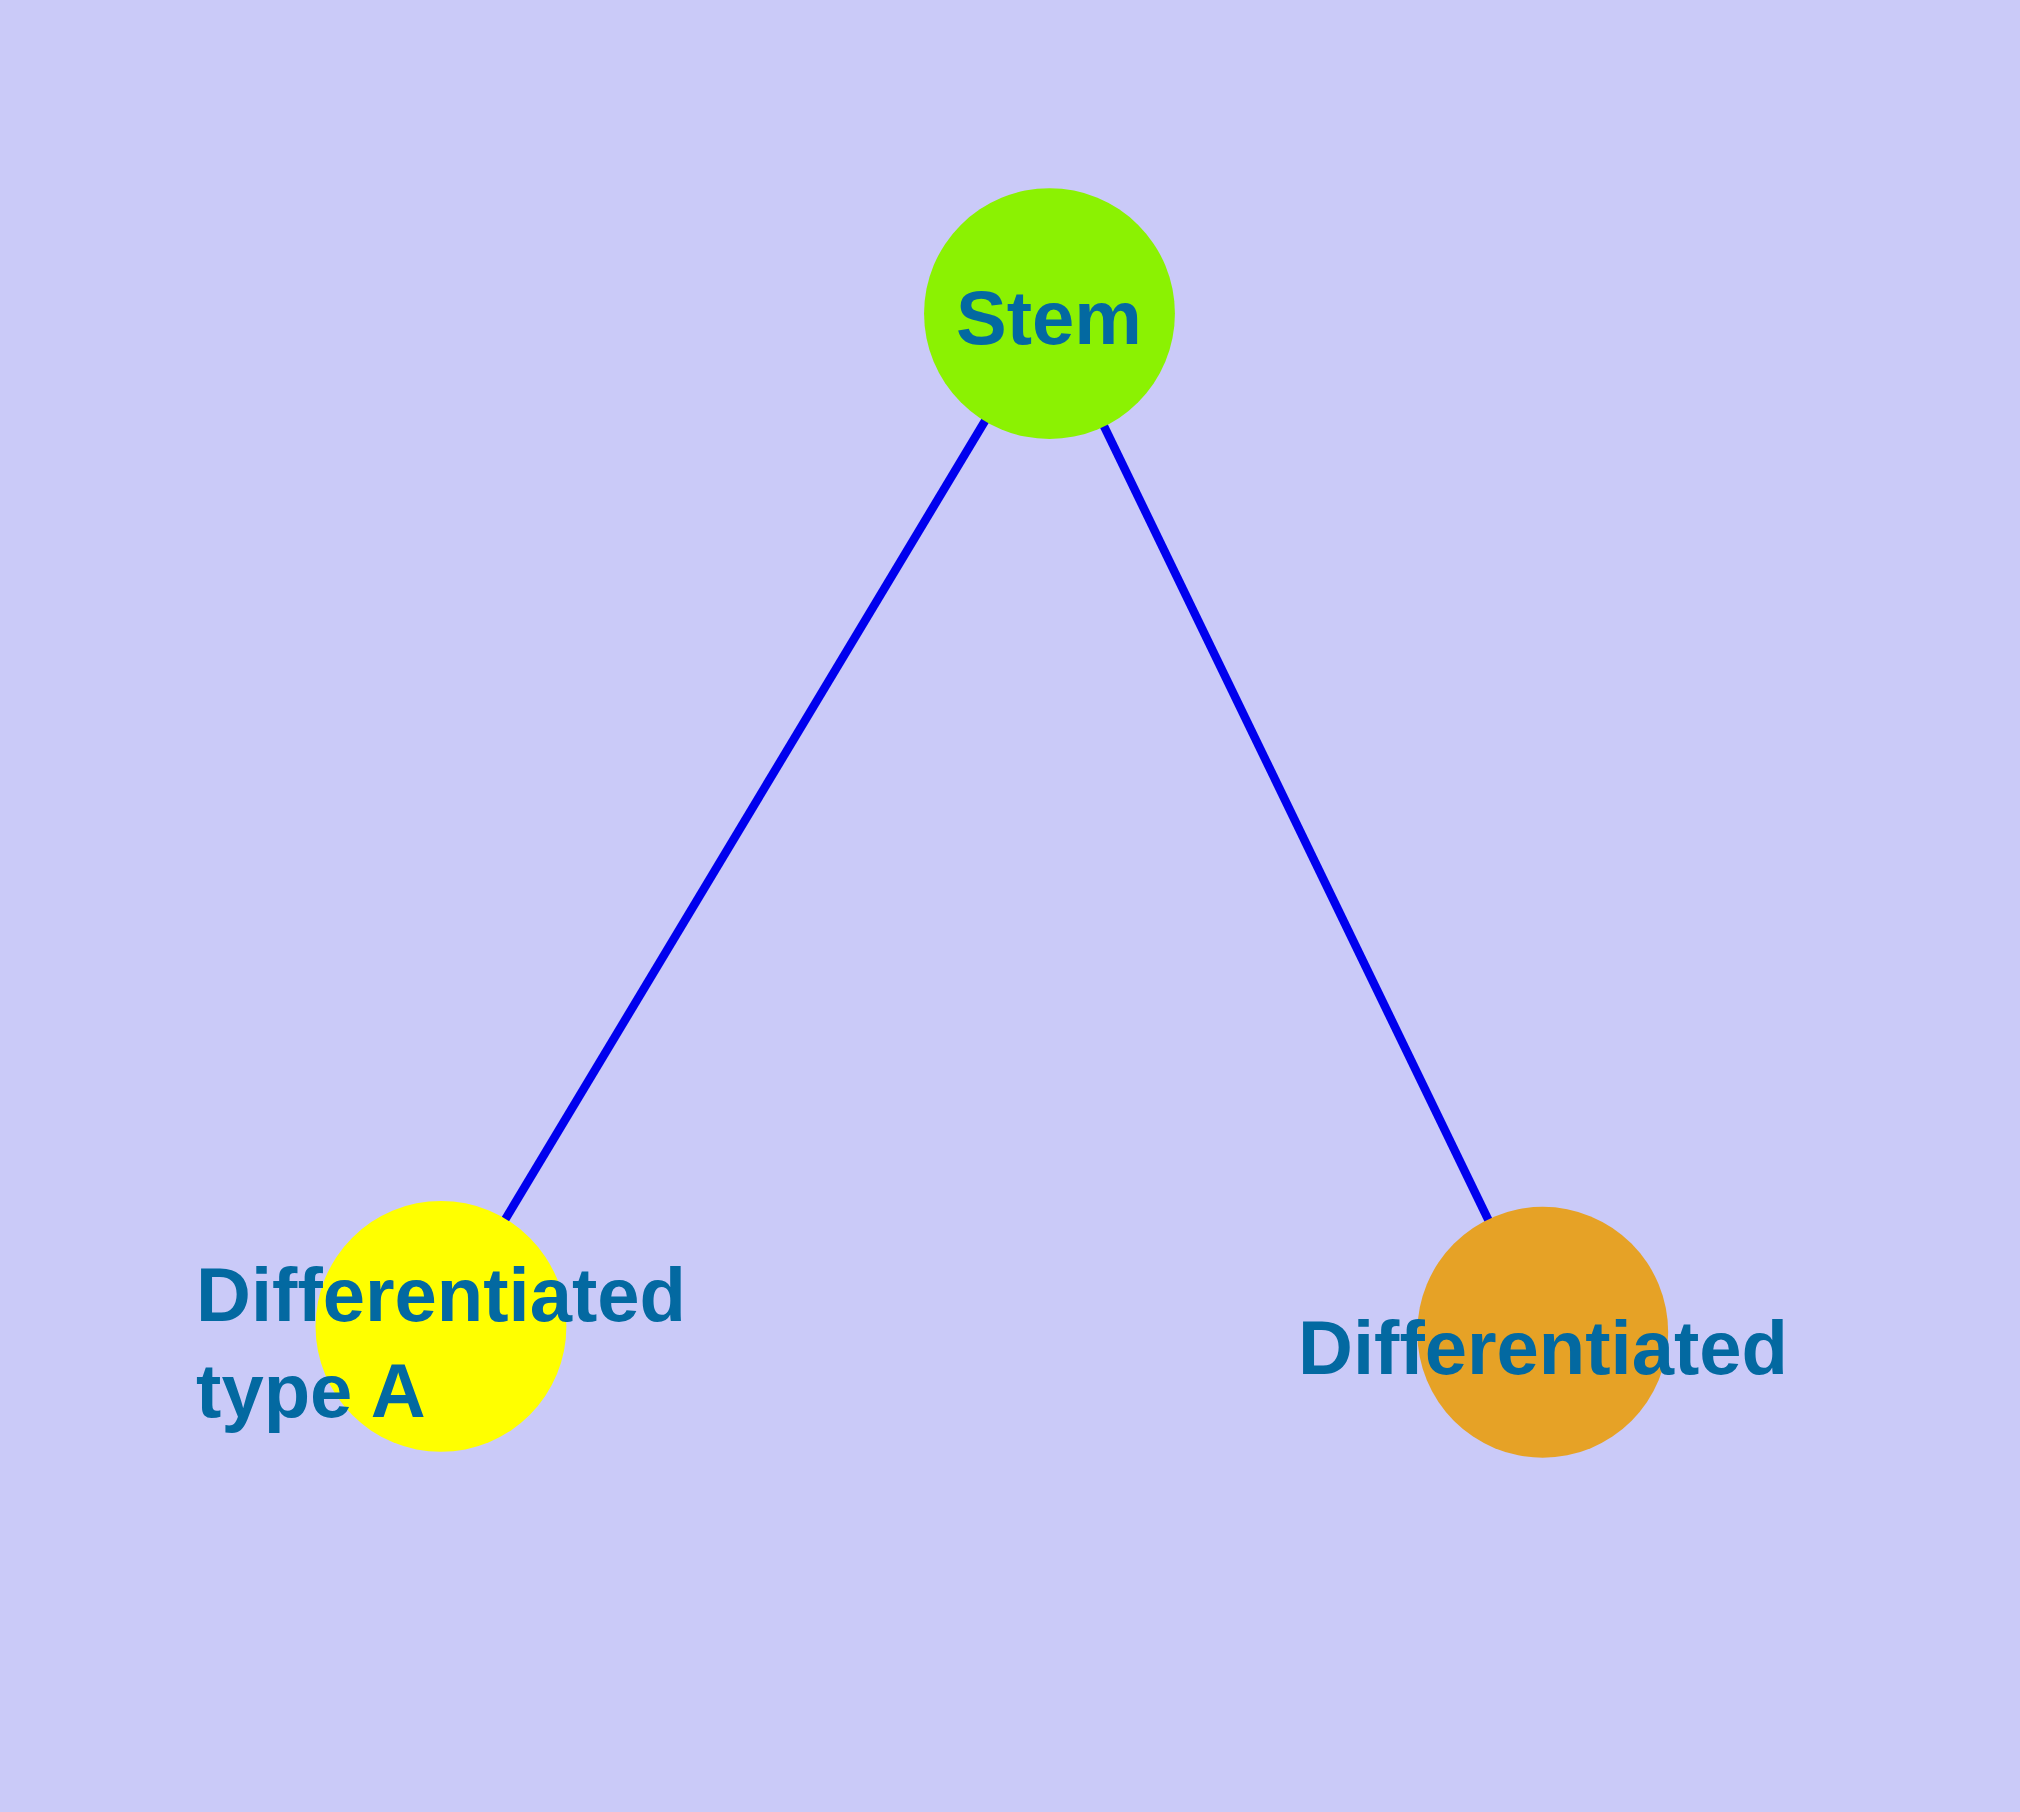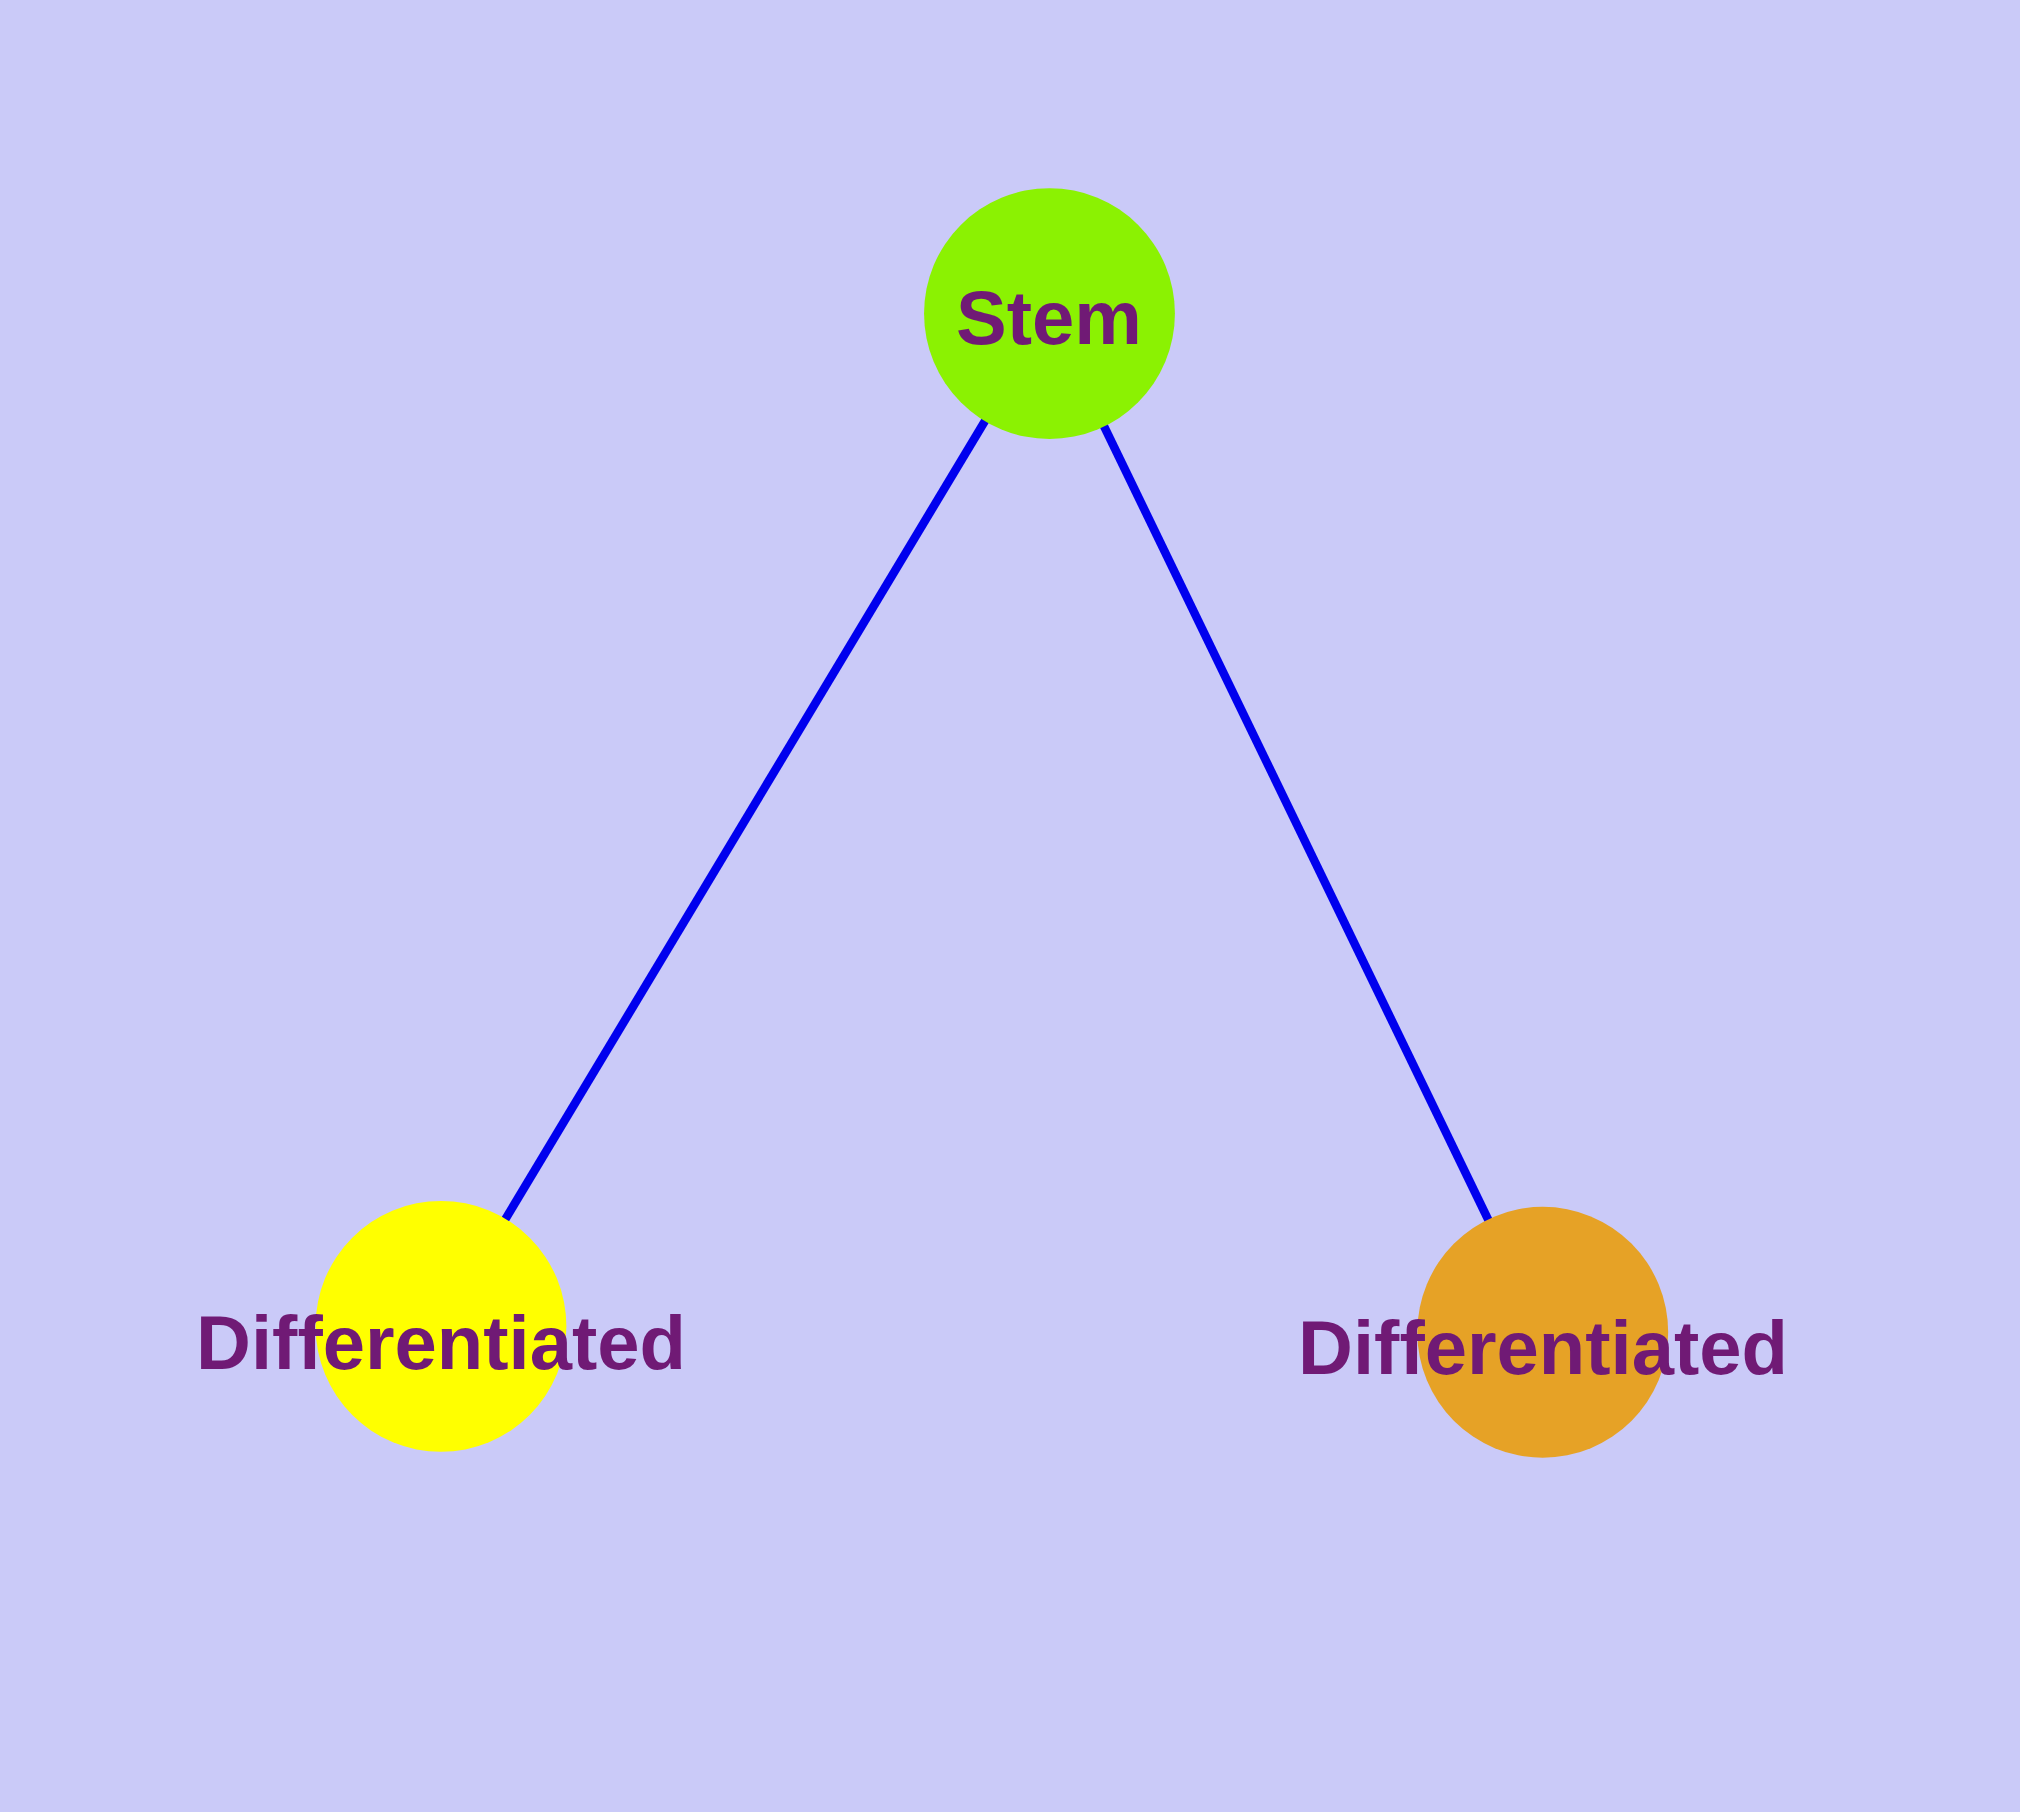--- a/index.html
+++ b/index.html
@@ -21,21 +21,21 @@
     height: 1812px;
     display: block;
   }
   .node-label {
     position: absolute;
     transform: translate(-50%, -50%);
     text-align: left;
     font-weight: bold;
     font-size: 76px;
     line-height: 96px;
-    color: #701a75;
+    color: #0369a1;
     white-space: nowrap;
   }
   .node-label span {
     display: block;
   }
 </style>
 </head>
 <body style="background: rgb(202, 202, 248);">
 
 <svg id="canvas-svg" viewBox="0 0 2384 2138" xmlns="http://www.w3.org/2000/svg">
@@ -49,18 +49,19 @@
   <circle cx="520" cy="1565" r="148" stroke-width="9" fill="#FFFF00"></circle>
   <circle cx="1820" cy="1572" r="148" stroke-width="9" fill="#E6A226"></circle>
 </svg>
 
 <div class="node-label" style="left:1049px; top:318px;">
   <span>Stem</span>
 </div>
 
 <div class="node-label" style="left:441px; top:1343px;">
   <span>Differentiated</span>
+  <span>type A</span>
 </div>
 
 <div class="node-label" style="left:1543px; top:1348px;">
   <span>Differentiated</span>
 </div>
 
 
 </body></html>

